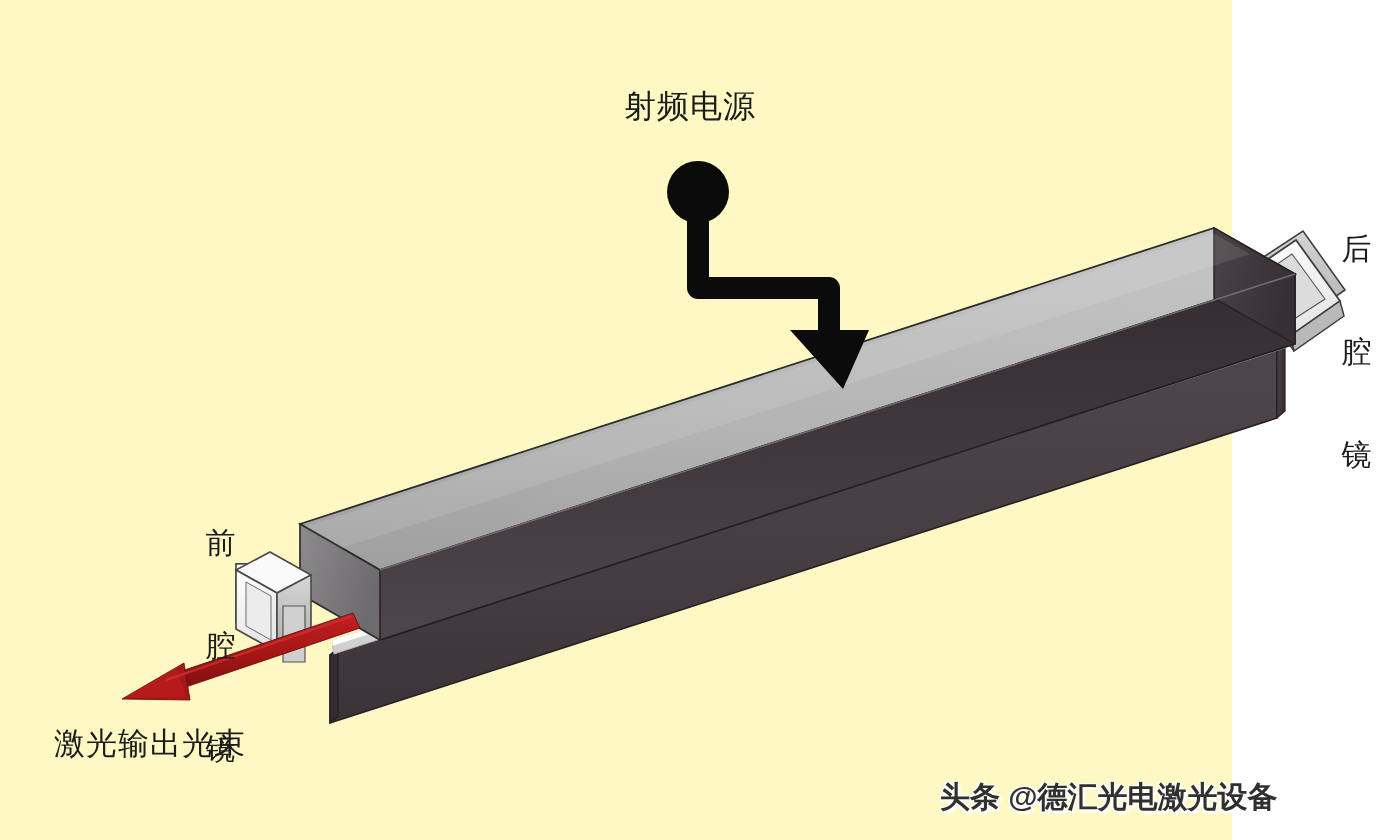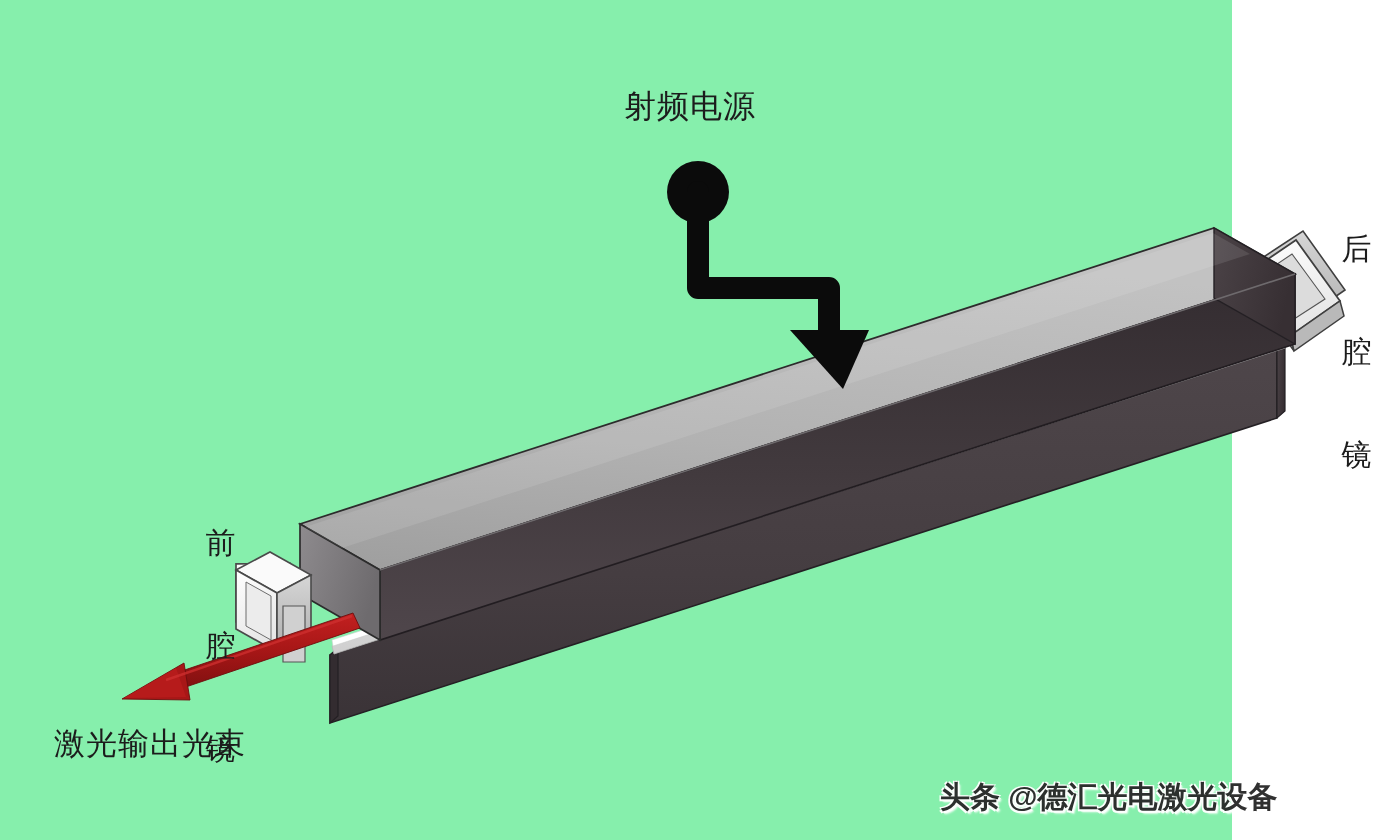--- a/index.html
+++ b/index.html
@@ -12,21 +12,21 @@
     height: 840px;
     position: relative;
     overflow: hidden;
     font-family: "Liberation Serif", "DejaVu Serif", serif;
   }
   #stage {
     position: absolute;
     left: 0; top: 0;
     width: 1232px;
     height: 840px;
-    background: #86efac;
+    background: #fef9c3;
   }
   svg.diagram {
     position: absolute;
     left: 0; top: 0;
     width: 1400px;
     height: 840px;
     display: block;
   }
   .label {
     position: absolute;

